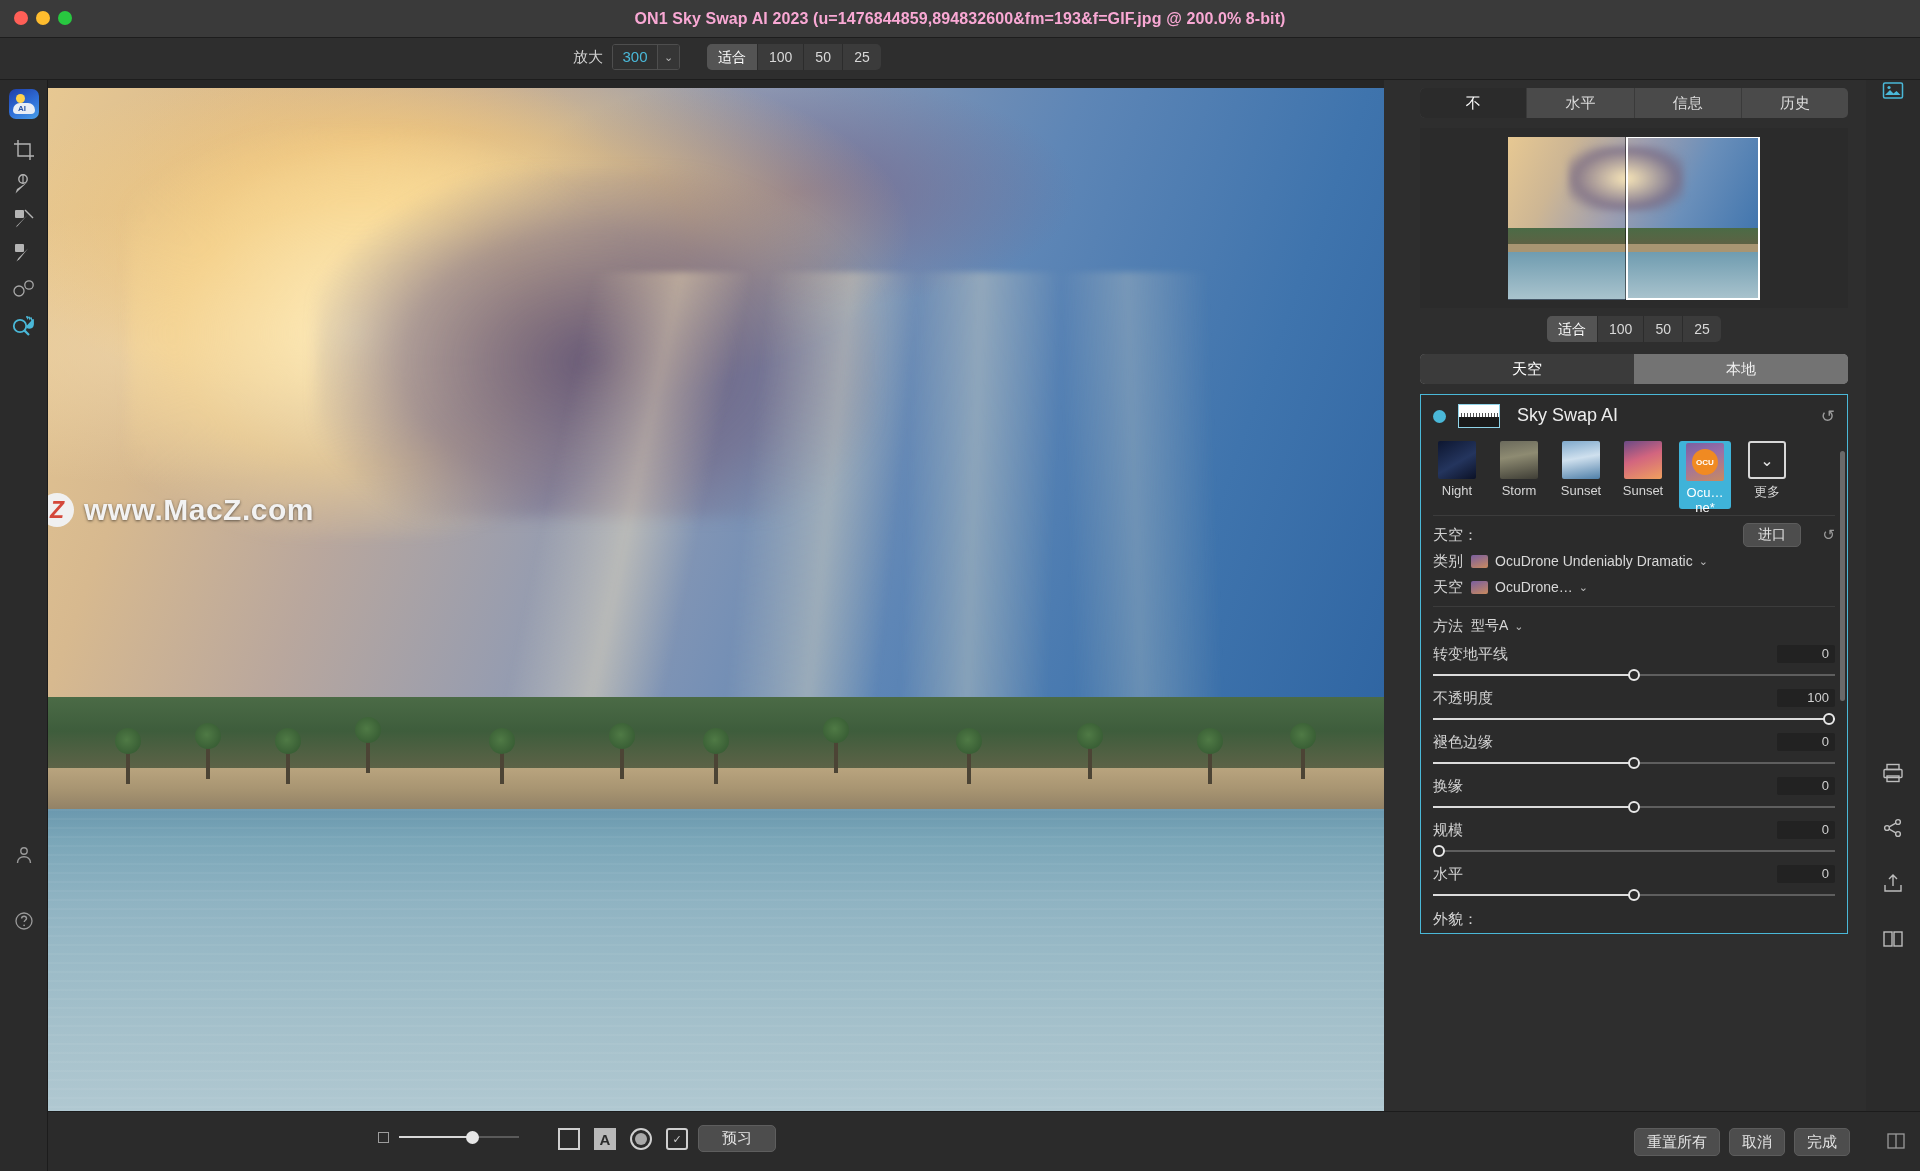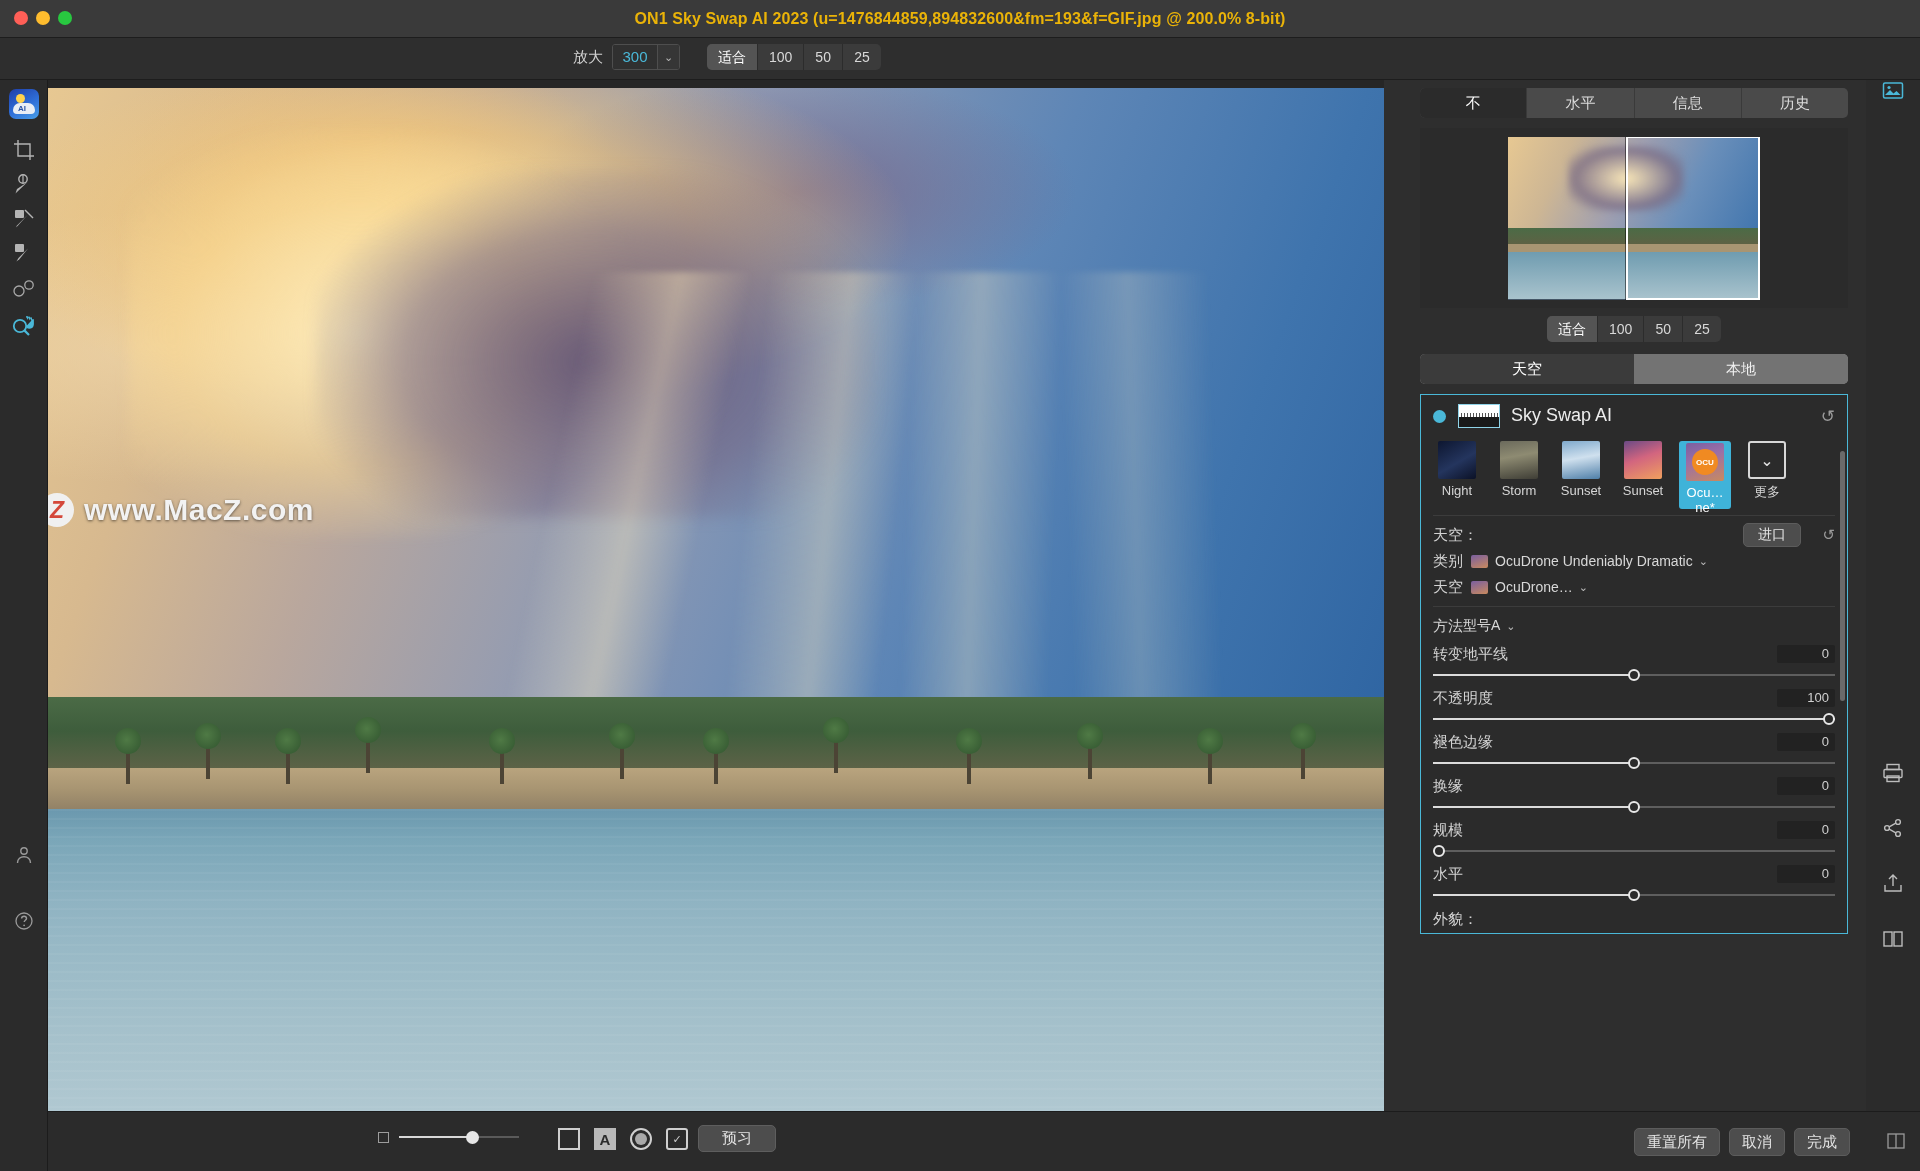--- a/index.html
+++ b/index.html
@@ -15,21 +15,21 @@
   
   .titlebar {
     position: absolute; left:0; top:0; width:1920px; height:38px;
     background:#3a3a3a; border-bottom:1px solid #1d1d1d;
     display:flex; align-items:center;
   }
   .traffic { position:absolute; left:14px; top:11px; display:flex; gap:8px; }
   .tl { width:14px; height:14px; border-radius:50%; }
   .tl.red{background:#ff5f57;} .tl.yellow{background:#febc2e;} .tl.green{background:#28c840;}
   .title-text {
-    width:100%; text-align:center; color:#eab308;
+    width:100%; text-align:center; color:#f9a8d4;
     font-size:16px; font-weight:bold; letter-spacing:.1px;
   }
 
   
   .toolbar2 {
     position:absolute; left:0; top:38px; width:1920px; height:42px;
     background:#2e2e2e; border-bottom:1px solid #1d1d1d;
   }
   .zoom-group { position:absolute; left:573px; top:6px; display:flex; align-items:center; gap:9px; }
   .zoom-label { color:#cfcfcf; font-size:15px; }
@@ -230,21 +230,21 @@
     position:absolute; left:0; top:306px; width:428px; height:540px;
     background:#2b2b2b; border:1px solid #4ab8d8; overflow:hidden;
   }
   .mod-head { position:relative; height:42px; }
   .mod-dot { position:absolute; left:12px; top:15px; width:13px; height:13px;
     border-radius:50%; background:#4ab8d8; }
   .mod-thumb { position:absolute; left:37px; top:9px; width:42px; height:24px;
     border:1px solid #8fd3e8; background:linear-gradient(180deg,#ffffff 0 46%, #1a1a1a 46% 100%); }
   .mod-thumb::after{content:"";position:absolute;left:0;top:38%;width:100%;height:16%;
     background:repeating-linear-gradient(90deg,#fff 0 2px,#555 2px 3px);}
-  .mod-title { position:absolute; left:90px; top:10px; color:#ededed; font-size:18px; }
+  .mod-title { position:absolute; left:96px; top:10px; color:#ededed; font-size:18px; }
   .mod-reset { position:absolute; right:12px; top:11px; color:#9a9a9a; font-size:17px; }
 
   .presets { position:relative; height:68px; margin-top:4px; padding-left:10px; display:flex; gap:10px; }
   .preset { width:52px; position:relative; text-align:center; }
   .preset .pt { width:38px; height:38px; margin:0 auto; border-radius:2px; }
   .preset .pl { margin-top:4px; font-size:13px; color:#d6d6d6; }
   .preset.sel { background:#3fb3d9; border-radius:3px; padding-top:2px; }
   .preset.sel .pl { color:#ffffff; }
   .pt.night { background:linear-gradient(150deg,#0d1630,#24355e 55%,#0b1126); }
   .pt.storm { background:linear-gradient(170deg,#6b6a5c,#8e8b72 40%,#3f3e36); }
@@ -254,21 +254,21 @@
   .pt.ocu::after{content:"OCU";position:absolute;left:50%;top:50%;transform:translate(-50%,-50%);
     width:26px;height:26px;border-radius:50%;background:#f08a22;color:#fff;font-size:8px;
     display:flex;align-items:center;justify-content:center;font-weight:bold;}
   .preset.more .pt { border:2px solid #d8d8d8; border-radius:3px; display:flex;
     align-items:center; justify-content:center; color:#e0e0e0; font-size:16px; }
 
   .divider { height:1px; background:#3c3c3c; margin:6px 12px; }
 
   .row { position:relative; padding:0 12px; height:26px; display:flex; align-items:center; }
   .row .lbl { color:#d2d2d2; font-size:15px; }
-  .row .sub { color:#d8d8d8; font-size:14px; margin-left:0; }
+  .row .sub { color:#d8d8d8; font-size:14px; margin-left:8px; }
   .chev { color:#bdbdbd; font-size:11px; margin-left:6px; }
   .impbtn { position:absolute; right:46px; top:1px; width:58px; height:24px;
     background:#4d4d4d; border:1px solid #5c5c5c; border-radius:5px; color:#e4e4e4;
     font-size:14px; display:flex; align-items:center; justify-content:center; }
   .rowreset { position:absolute; right:12px; top:4px; color:#9a9a9a; font-size:15px; }
   .thumbicon { width:17px; height:13px; margin:0 7px 0 8px;
     background:linear-gradient(160deg,#7a5fa0,#c98a5e); border-radius:2px; display:inline-block; }
   .arrows { position:absolute; right:12px; top:4px; color:#d4d4d4; font-size:13px; letter-spacing:-2px; }
 
   .slider-row { padding:0 12px; margin-top:4px; }

